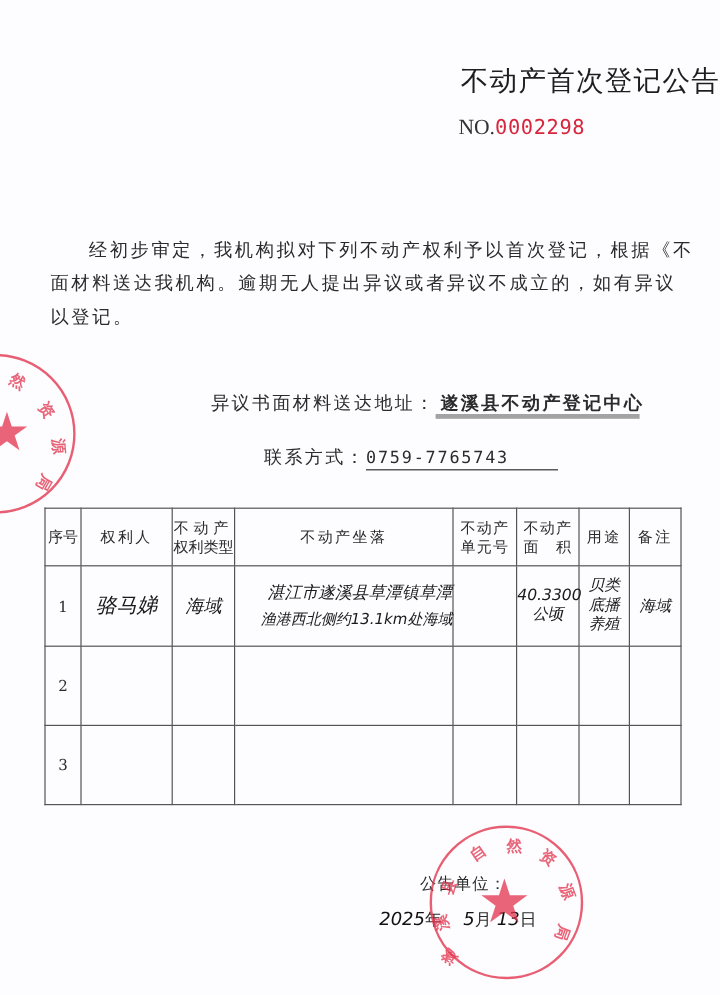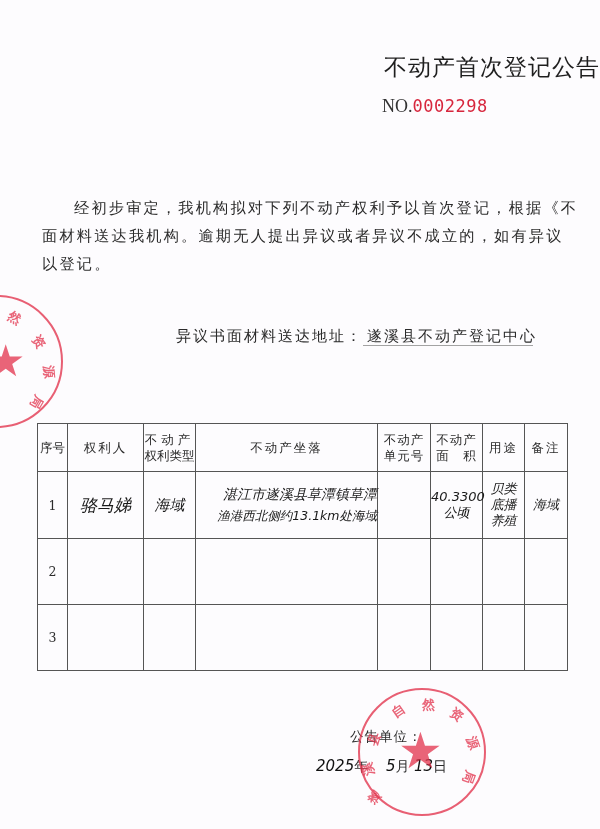--- a/index.html
+++ b/index.html
@@ -39,22 +39,22 @@
       font-family: "DejaVu Sans", sans-serif; font-style: italic;
       color: #1a1a1a; border-bottom: 1px solid #333;
       display: inline-block; text-align: center; line-height: 18px; letter-spacing: 0;
     }
 
     .addr-row {
       position: absolute; left: 176px; top: 327px;
       font-size: 15px; letter-spacing: 2px; color: #2b2b2b; white-space: nowrap;
     }
     .addr-row .val {
-      display: inline-block; width: 170px; border-bottom: 1px solid #a3a3a3;
-      padding-left: 4px; line-height: 18px;
+      display: inline-block; width: 170px; border-bottom: 4px solid #a3a3a3;
+      padding-left: 4px; line-height: 18px; font-weight: bold;
     }
     .contact-row {
       position: absolute; left: 220px; top: 372px;
       font-size: 15px; letter-spacing: 2px; color: #2b2b2b; white-space: nowrap;
     }
     .contact-row .val {
       display: inline-block; width: 160px; border-bottom: 1px solid #333;
       font-family: "DejaVu Sans Mono", "Liberation Mono", monospace;
       letter-spacing: 1.5px; font-size: 14px; line-height: 18px;
     }
@@ -120,20 +120,23 @@
   </div>
 
   <div class="para">
     <span class="line indent">经初步审定，我机构拟对下列不动产权利予以首次登记，根据《不</span>
     <span class="line">面材料送达我机构。逾期无人提出异议或者异议不成立的，如有异议</span>
     <span class="line">以登记。</span>
   </div>
 
   <div class="addr-row">
     <span>异议书面材料送达地址：</span><span class="val">遂溪县不动产登记中心</span>
+  </div>
+  <div class="contact-row">
+    <span>联系方式：</span><span class="val">0759-7765743</span>
   </div>
 
   <table class="reg">
     <colgroup>
       <col style="width:30px">
         <col style="width:76px">
         <col style="width:52px">
         <col style="width:182px">
       <col style="width:53px">
         <col style="width:52px">

